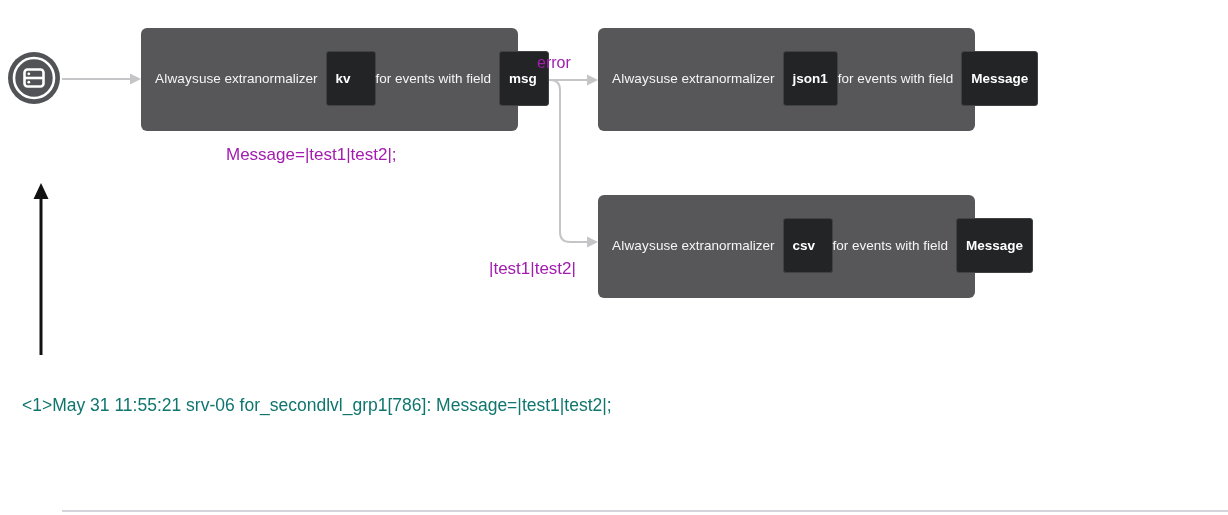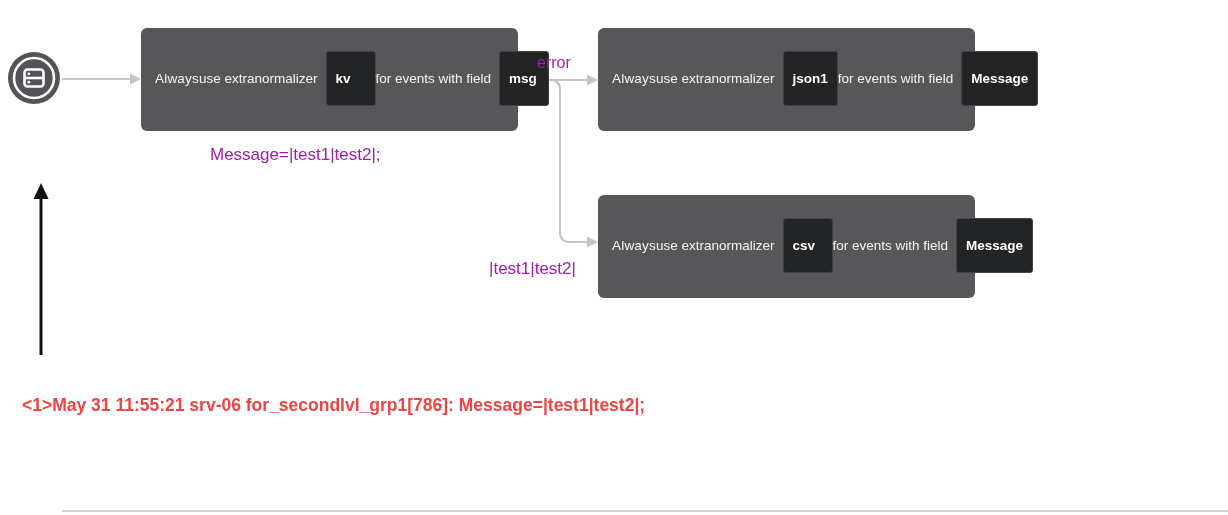--- a/index.html
+++ b/index.html
@@ -60,31 +60,30 @@
     text-align: left;
     line-height: 17px;
   }
 
   
   .annotation {
     position: absolute;
     color: #a21caf;
     white-space: nowrap;
   }
-  .msg-label   { left: 210px; top: 145px; font-size: 17px; }
+  .msg-label   { left: 226px; top: 145px; font-size: 17px; }
   .error-label { left: 537px; top: 54px;  font-size: 16px; }
   .branch-label{ left: 489px; top: 259px; font-size: 17px; }
 
   .log-line {
     position: absolute;
     left: 22px; top: 395px;
     font-size: 17.5px;
-    color: #ef4444;
+    color: #0f766e;
     white-space: nowrap;
-    font-weight: bold;
   }
 
   .bottom-divider {
     position: absolute;
     left: 62px; right: 0;
     top: 510px;
     height: 2px;
     background: #d4d4da;
   }
 

